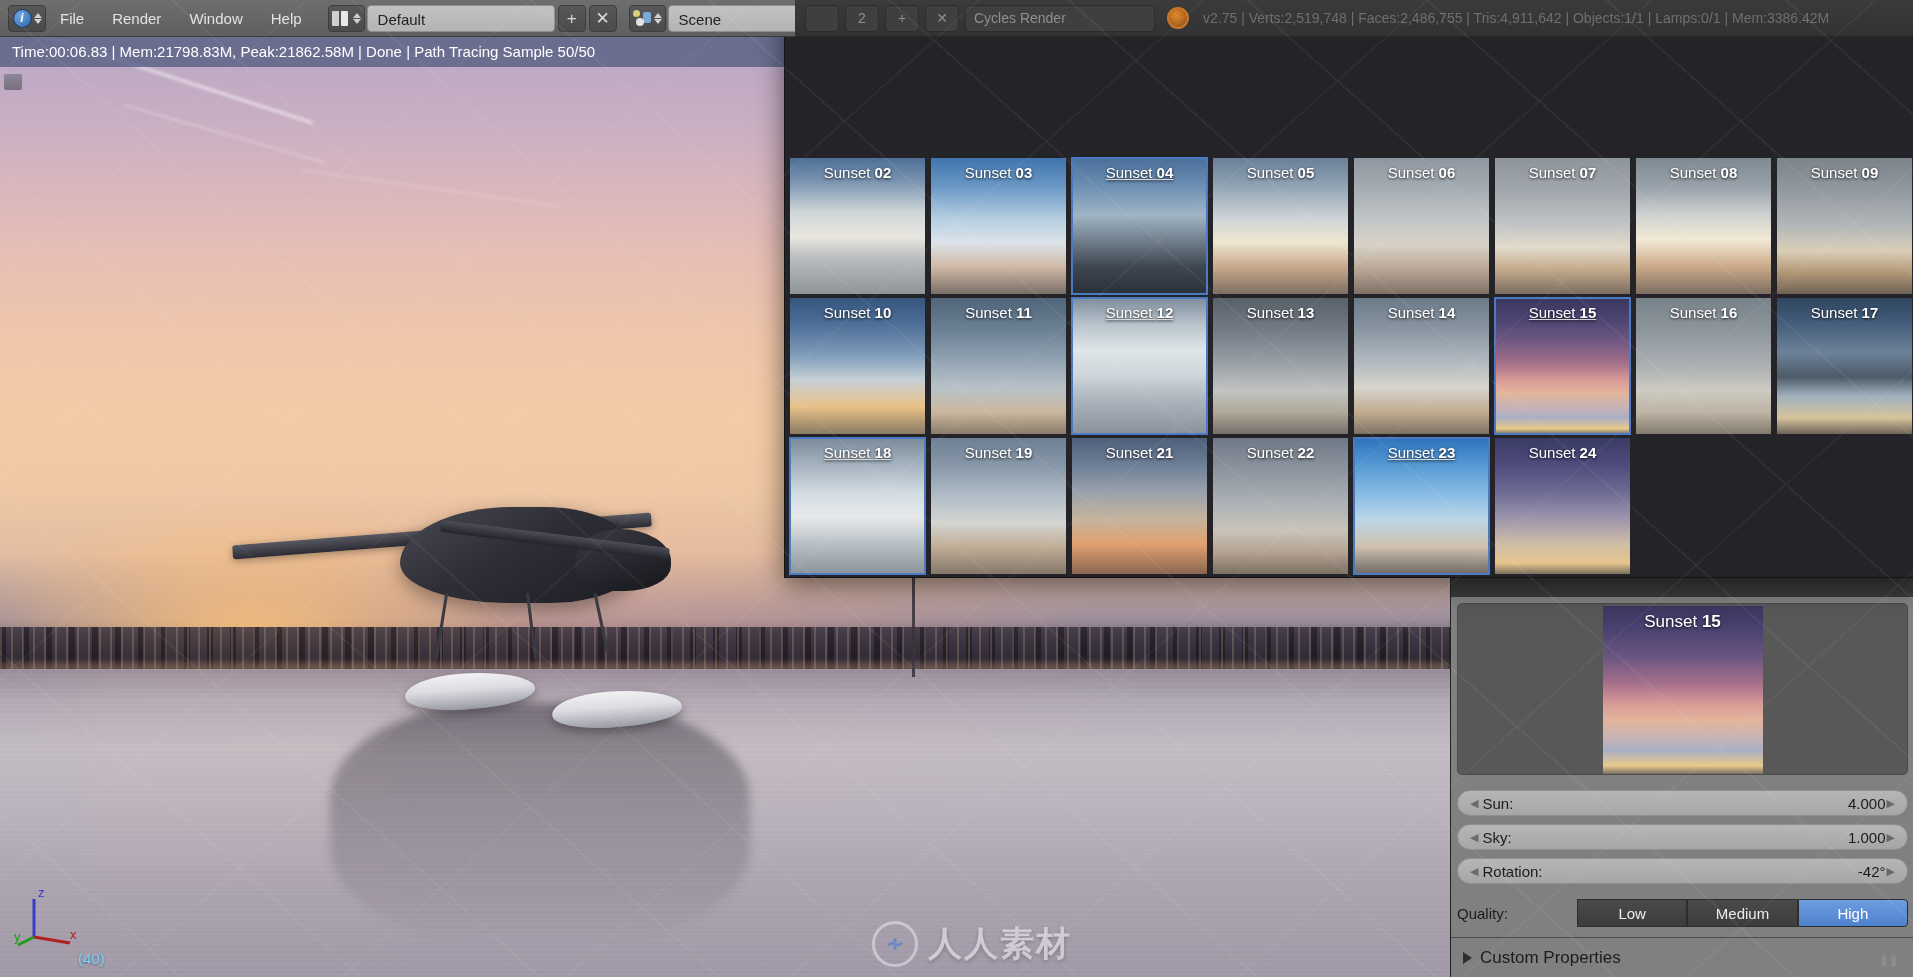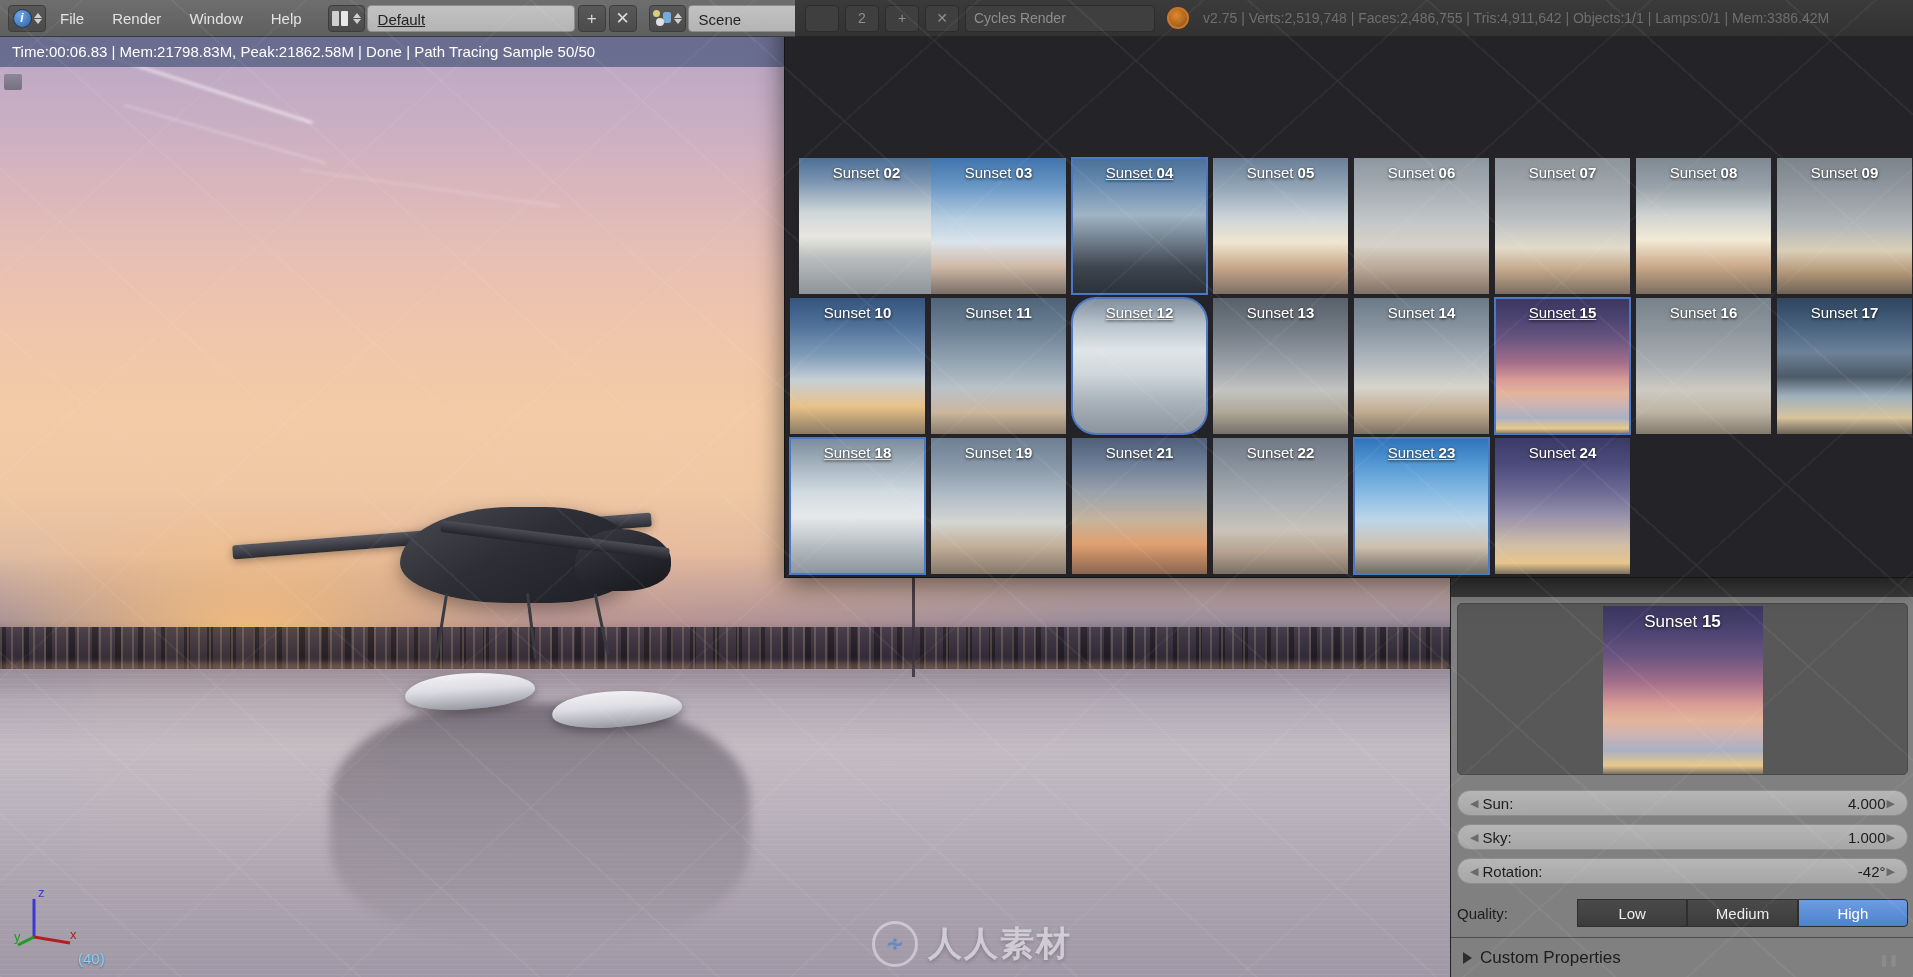--- a/index.html
+++ b/index.html
@@ -381,21 +381,21 @@
   <div class="layout-sel">
     <span class="scr-icon">
         <b></b>
         <b></b>
       </span>
     <span class="spin">
         <i class="up"></i>
         <i class="dn"></i>
       </span>
   </div>
-  <div class="text-field" style="margin-left:2px;width:208px;text-decoration:underline;">Default</div>
+  <div class="text-field" style="margin-left:2px;width:188px;">Default</div>
   <div class="mini-btn">+</div>
   <div class="mini-btn">✕</div>
 
   <div class="scene-sel">
     <span class="scene-icon">
         <i class="s1"></i>
         <i class="s2"></i>
         <i class="s3"></i>
       </span>
     <span class="spin">
@@ -549,21 +549,21 @@
     <span class="tri"></span>
     <span>Custom Properties</span>
     <span class="grip">▖▖<br>▖▖</span>
   </div>
 </div>
 
 <div id="popup">
   <div id="popup-url">www.rrcg.cn</div>
   <div id="grid">
       <div class="cell">
-        <div class="thumb" style="background: linear-gradient(rgb(77, 111, 150) 0%, rgb(125, 150, 178) 18%, rgb(207, 214, 217) 40%, rgb(232, 230, 223) 58%, rgb(185, 188, 189) 74%, rgb(142, 148, 153) 100%); margin-left: 9px;">
+        <div class="thumb" style="background: linear-gradient(rgb(77, 111, 150) 0%, rgb(125, 150, 178) 18%, rgb(207, 214, 217) 40%, rgb(232, 230, 223) 58%, rgb(185, 188, 189) 74%, rgb(142, 148, 153) 100%);">
           <span class="tlabel"><span>Sunset </span><b>02</b></span>
         </div>
       </div>
       <div class="cell">
         <div class="thumb" style="background: linear-gradient(rgb(63, 116, 173) 0%, rgb(109, 154, 198) 22%, rgb(183, 207, 225) 45%, rgb(219, 227, 234) 62%, rgb(207, 185, 166) 80%, rgb(122, 111, 102) 100%);">
           <span class="tlabel"><span>Sunset </span><b>03</b></span>
         </div>
       </div>
       <div class="cell sel">
         <div class="thumb" style="background: linear-gradient(rgb(74, 111, 153) 0%, rgb(107, 142, 178) 20%, rgb(159, 180, 197) 42%, rgb(110, 123, 136) 62%, rgb(62, 70, 80) 80%, rgb(42, 48, 56) 100%);">
@@ -599,21 +599,21 @@
         <div class="thumb" style="background: linear-gradient(rgb(53, 85, 126) 0%, rgb(79, 112, 153) 20%, rgb(127, 156, 184) 42%, rgb(198, 207, 214) 60%, rgb(232, 193, 136) 80%, rgb(138, 122, 100) 100%);">
           <span class="tlabel"><span>Sunset </span><b>10</b></span>
         </div>
       </div>
       <div class="cell">
         <div class="thumb" style="background: linear-gradient(rgb(81, 101, 122) 0%, rgb(109, 129, 149) 24%, rgb(146, 163, 178) 46%, rgb(185, 194, 200) 66%, rgb(203, 183, 158) 84%, rgb(138, 124, 108) 100%);">
           <span class="tlabel"><span>Sunset </span><b>11</b></span>
         </div>
       </div>
       <div class="cell sel">
-        <div class="thumb" style="background: linear-gradient(rgb(126, 141, 156) 0%, rgb(180, 192, 201) 18%, rgb(223, 229, 232) 38%, rgb(207, 215, 220) 56%, rgb(170, 179, 187) 76%, rgb(138, 147, 156) 100%); border-radius: 24px;">
+        <div class="thumb" style="background: linear-gradient(rgb(126, 141, 156) 0%, rgb(180, 192, 201) 18%, rgb(223, 229, 232) 38%, rgb(207, 215, 220) 56%, rgb(170, 179, 187) 76%, rgb(138, 147, 156) 100%);">
           <span class="tlabel"><span>Sunset </span><b>12</b></span>
         </div>
       </div>
       <div class="cell">
         <div class="thumb" style="background: linear-gradient(rgb(88, 96, 106) 0%, rgb(115, 123, 133) 24%, rgb(154, 160, 167) 48%, rgb(194, 195, 193) 68%, rgb(176, 168, 152) 84%, rgb(116, 112, 106) 100%);">
           <span class="tlabel"><span>Sunset </span><b>13</b></span>
         </div>
       </div>
       <div class="cell">
         <div class="thumb" style="background: linear-gradient(rgb(108, 122, 136) 0%, rgb(136, 148, 160) 22%, rgb(176, 184, 191) 46%, rgb(215, 212, 203) 66%, rgb(192, 171, 144) 84%, rgb(125, 113, 99) 100%);">

